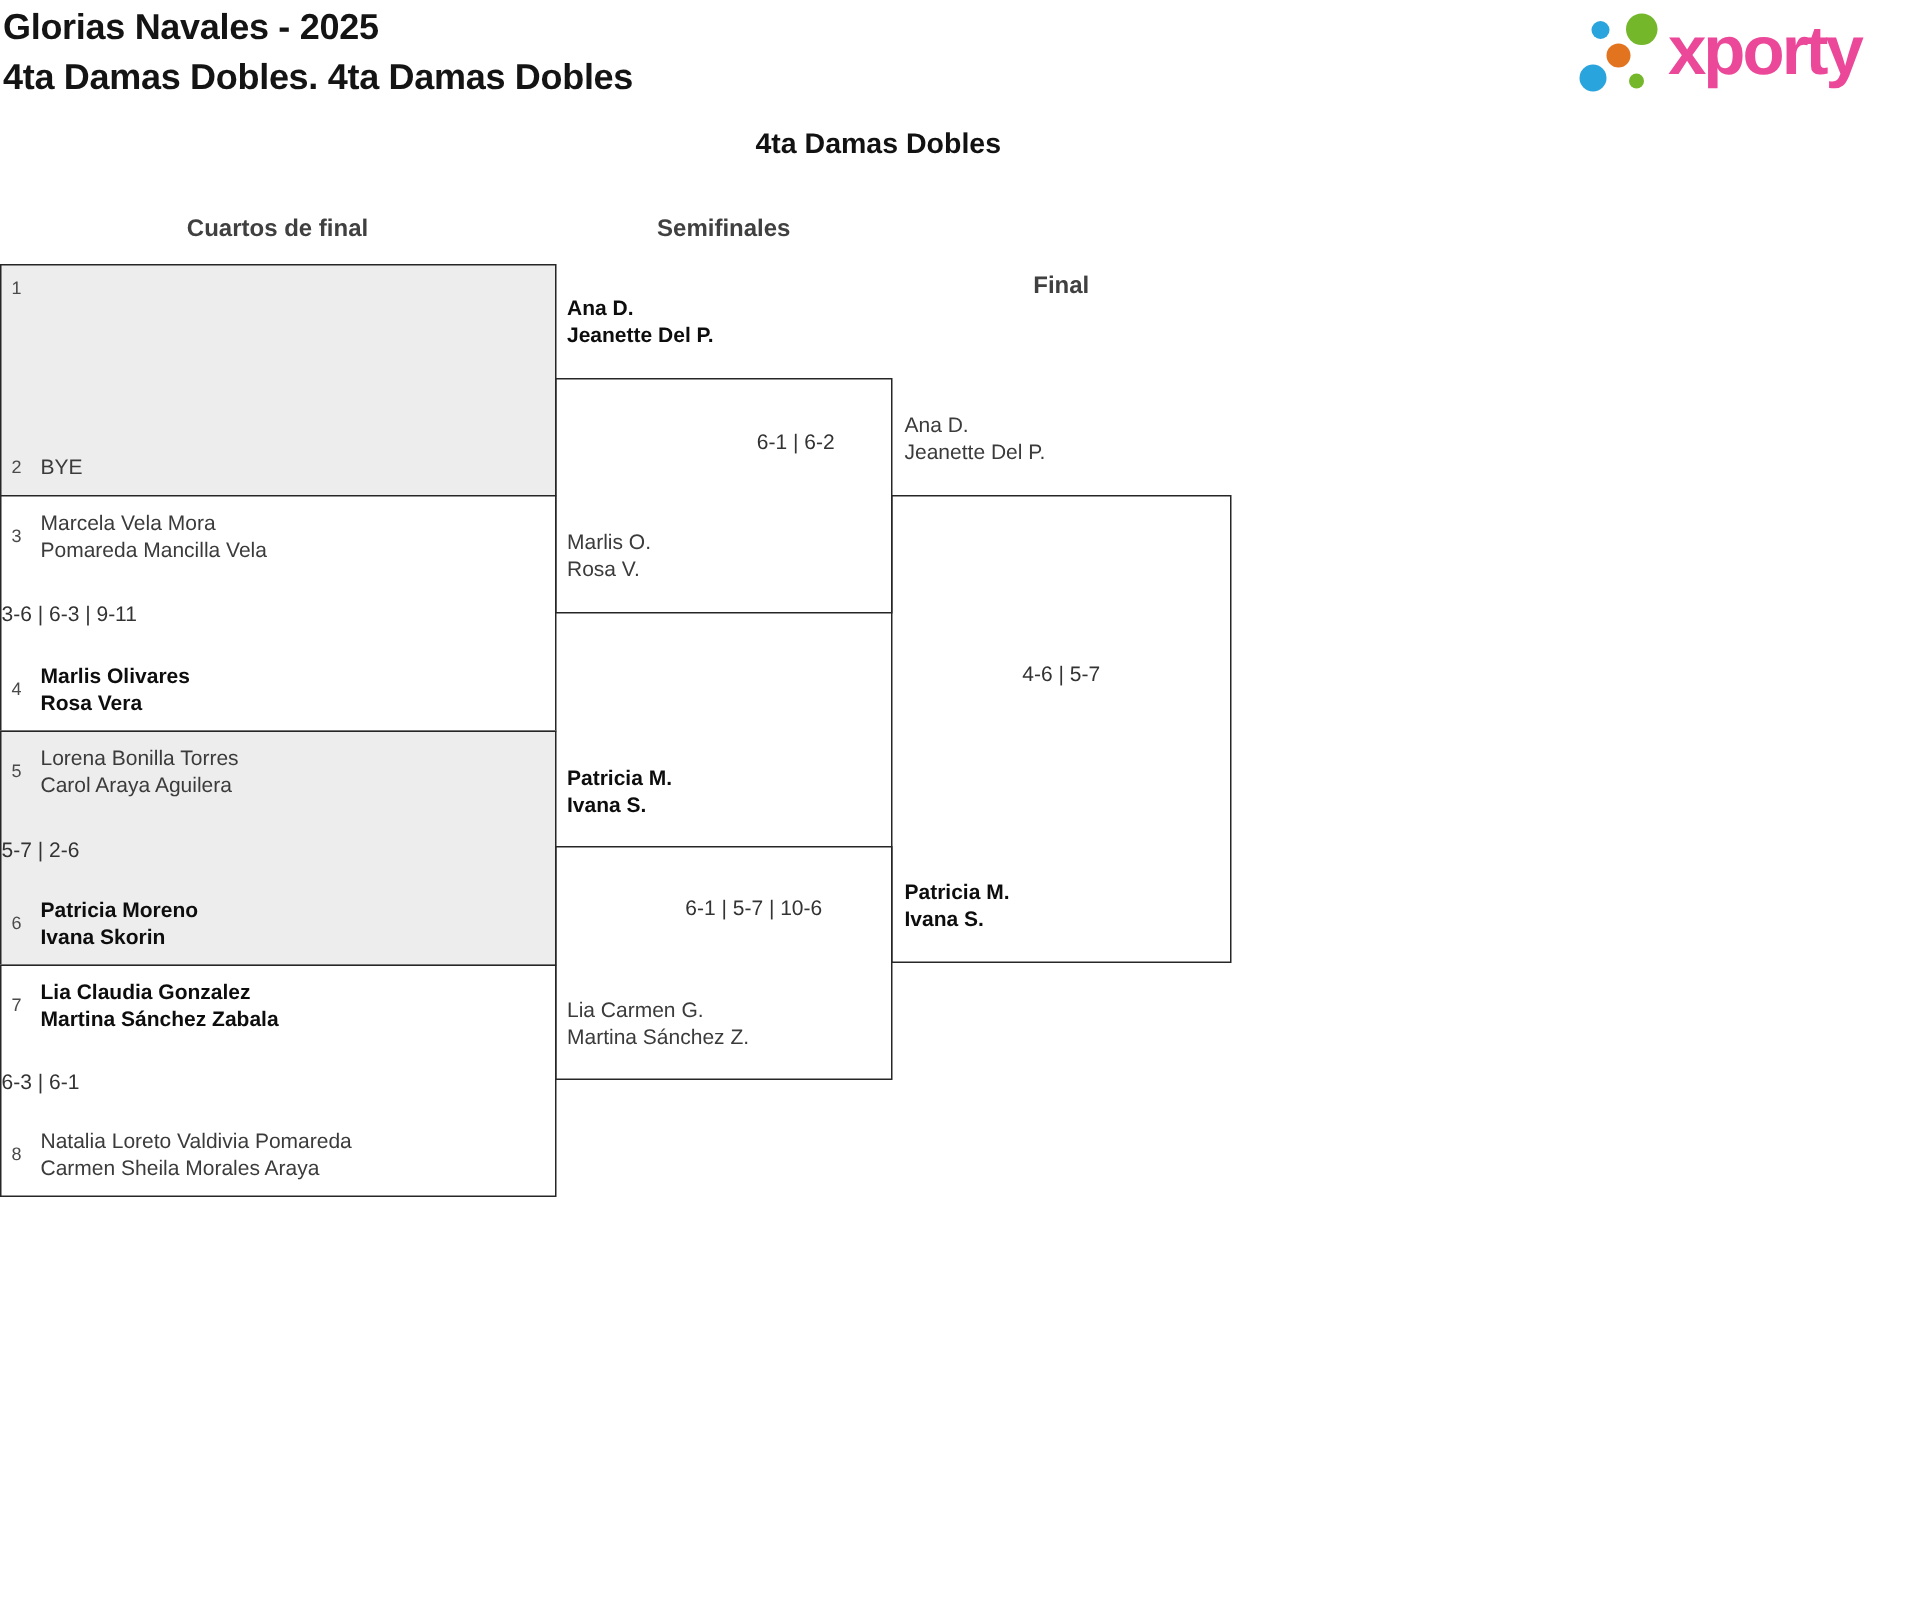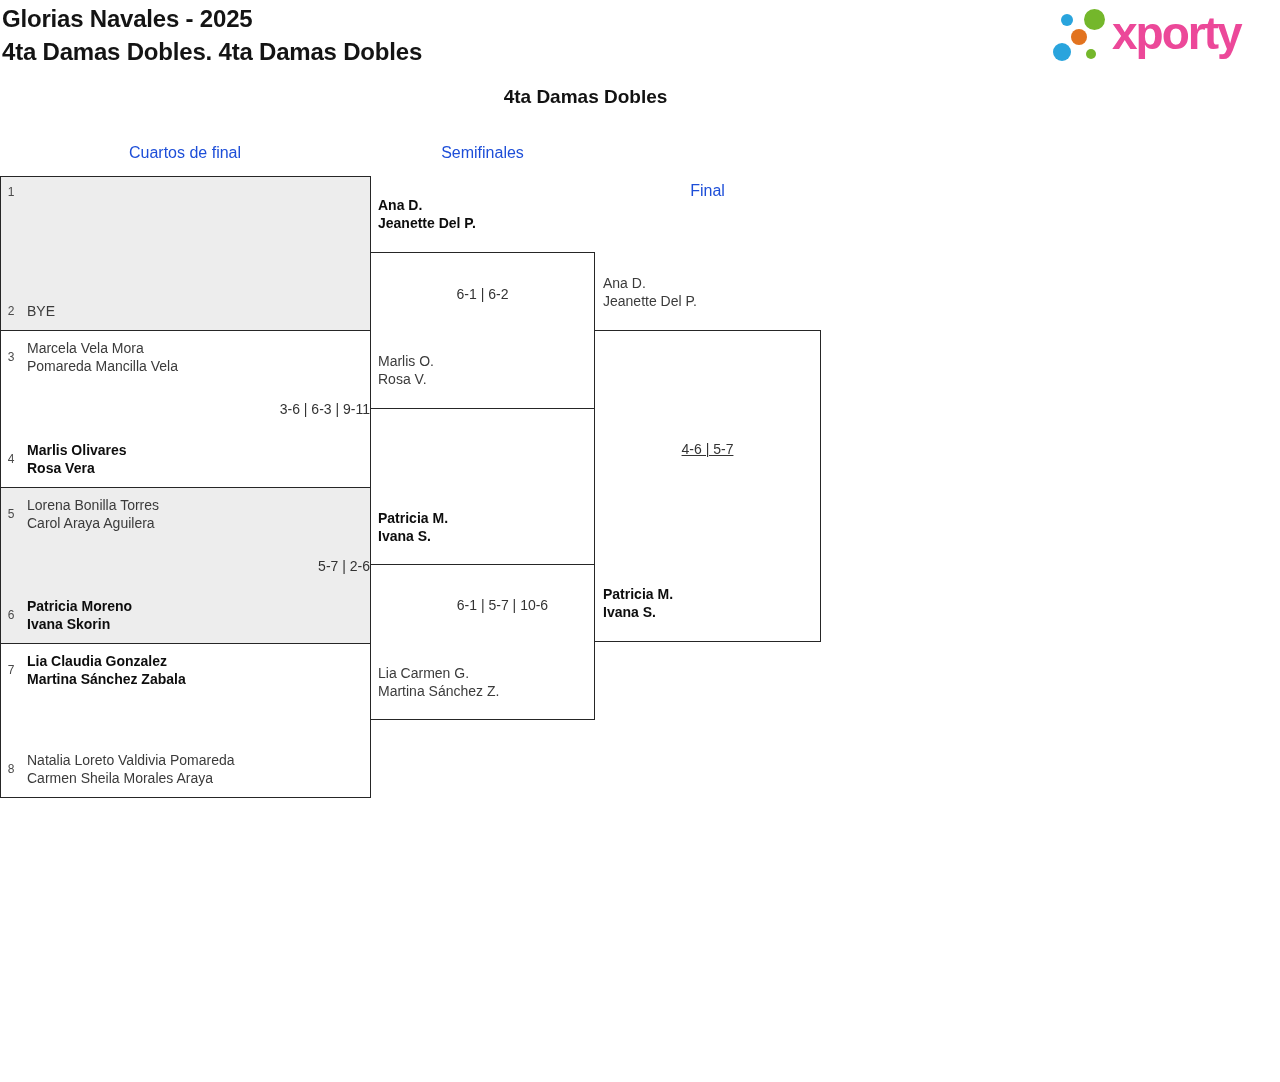--- a/index.html
+++ b/index.html
@@ -3,21 +3,21 @@
 <meta charset="utf-8">
 <style>
   html,body{margin:0;padding:0;background:#fff;}
   .page{
     position:relative;width:1280px;height:1082px;background:#ffffff;
     font-family:"Liberation Sans",sans-serif;overflow:hidden;color:#1a1a1a;
   }
   
   .page-title{position:absolute;left:2px;top:2px;font-size:24px;line-height:33px;font-weight:700;color:#141414;letter-spacing:-0.2px;}
   .bracket-title{position:absolute;left:0;top:86px;width:1171px;text-align:center;font-size:19px;font-weight:700;color:#121212;}
-  .round-header{position:absolute;top:144px;text-align:center;font-size:16px;font-weight:400;color:#1d4ed8;}
+  .round-header{position:absolute;top:144px;text-align:center;font-size:16px;font-weight:700;color:#404040;}
   #rh-qf{left:0;width:370px;}
   #rh-sf{left:370px;width:225px;}
   #rh-f{left:594px;width:227px;margin-top:38px;}
   
   .logo{position:absolute;left:1048px;top:4px;width:228px;height:66px;}
   .dot{position:absolute;border-radius:50%;}
   #dot1{left:13px;top:10px;width:12px;height:12px;background:#29a4dd;}
   #dot2{left:36px;top:5px;width:21px;height:21px;background:#74b72b;}
   #dot3{left:23px;top:25px;width:16px;height:16px;background:#e2731f;}
   #dot4{left:5px;top:39px;width:18px;height:18px;background:#29a4dd;}
@@ -32,34 +32,34 @@
   #sf1{left:370px;top:252px;width:225px;height:157px;}
   #sf2{left:370px;top:564px;width:225px;height:156px;}
   #fin{left:594px;top:330px;width:227px;height:312px;}
   
   .team{position:absolute;left:0;right:0;display:flex;align-items:center;}
   .team.t1{top:8px;}
   .team.t2{bottom:10px;}
   .seed{width:20px;flex:none;text-align:center;font-size:12px;color:#4a4a4a;}
   .names{padding-left:6px;font-size:14px;line-height:18px;color:#3b3b3b;}
   .names.winner,.adv.winner{font-weight:700;color:#0d0d0d;}
-  .score{position:absolute;left:0;right:0;top:50%;transform:translateY(-50%);text-align:right;font-size:14px;color:#333;}
+  .score{position:absolute;left:0;right:0;top:50%;transform:translateY(-50%);text-align:left;font-size:14px;color:#333;}
   
   .adv{position:absolute;font-size:14px;line-height:18px;color:#3b3b3b;}
   #sf1t1{left:378px;top:196px;}
   #sf1t2{left:378px;top:352px;}
   #sf2t1{left:378px;top:509px;}
   #sf2t2{left:378px;top:664px;}
   #ft1{left:603px;top:274px;}
   #ft2{left:603px;top:585px;}
   
   .mscore{position:absolute;text-align:center;font-size:14px;line-height:18px;color:#333;}
-  #sf1score{left:370px;width:225px;top:285px;}
+  #sf1score{left:370px;width:225px;top:285px;padding-left:48px;}
   #sf2score{left:370px;width:225px;top:596px;padding-left:20px;}
-  #finscore{left:594px;width:227px;top:440px;text-decoration:underline;}
+  #finscore{left:594px;width:227px;top:440px;}
 </style>
 </head>
 <body>
 
 <div class="page">
 
   <div class="page-title">
     <div>Glorias Navales - 2025</div>
     <div>4ta Damas Dobles. 4ta Damas Dobles</div>
   </div>
@@ -128,20 +128,21 @@
   </div>
 
   <div class="box" id="qf4">
     <div class="team t1">
       <span class="seed">7</span>
       <div class="names winner">
         <div>Lia Claudia Gonzalez</div>
         <div>Martina Sánchez Zabala</div>
       </div>
     </div>
+    <div class="score">6-3 | 6-1</div>
     <div class="team t2">
       <span class="seed">8</span>
       <div class="names">
         <div>Natalia Loreto Valdivia Pomareda</div>
         <div>Carmen Sheila Morales Araya</div>
       </div>
     </div>
   </div>
 
   <div class="box" id="sf1"></div>

